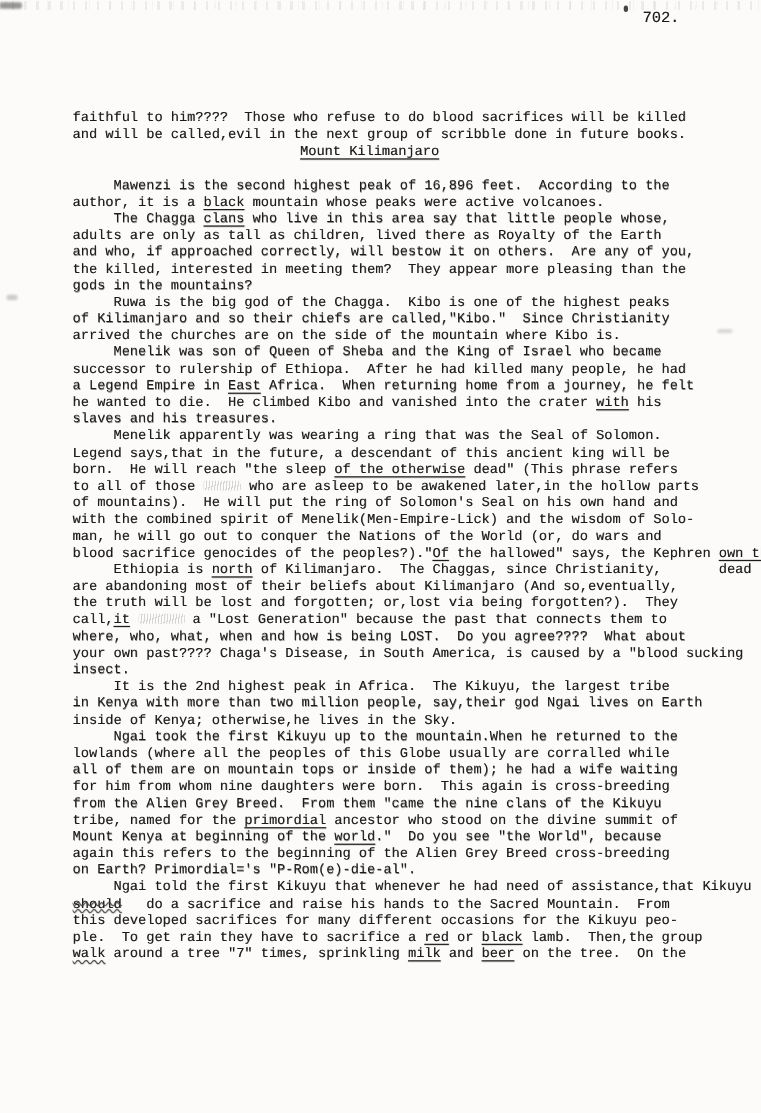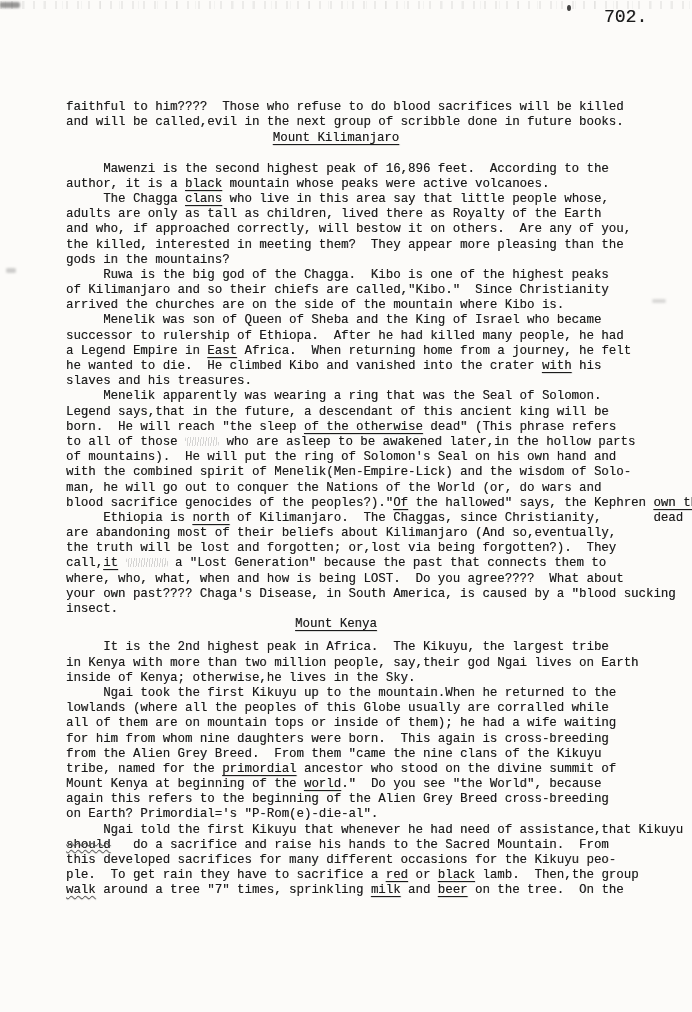--- a/index.html
+++ b/index.html
@@ -28,22 +28,22 @@
   }
   .left-margin-smudge {
     position:absolute; top:268px; left:6px; width:10px; height:5px;
     background:rgba(120,120,120,.35); filter:blur(1px); border-radius:2px;
   }
   .right-margin-smudge {
     position:absolute; top:299px; left:652px; width:14px; height:4px;
     background:rgba(140,140,140,.3); filter:blur(1px); border-radius:2px;
   }
   .page-number {
-    position:absolute; top:10px; left:604px;
-    font-size:18px; line-height:15px;
+    position:absolute; top:10px; left:584px;
+    font-size:14px; line-height:15px;
     text-shadow:.3px .3px .4px rgba(30,30,30,.55);
   }
   .doc {
     position:absolute; top:100px; left:66px; width:640px;
     font-size:12.4px; line-height:15.2px;
     text-shadow:.3px .3px .4px rgba(30,30,30,.5);
   }
   .para { margin:0; }
   .line { white-space:pre; height:15.2px; }
   .heading { width:540px; text-align:center; height:15.2px; white-space:pre; }
@@ -110,21 +110,20 @@
       </div>
       <div class="para" data-name="ethiopia-paragraph">
         <div class="line" data-name="text-line"><span data-name="text-run">     Ethiopia is </span><span class="u" data-name="underlined-text">north</span><span data-name="text-run"> of Kilimanjaro.  The Chaggas, since Christianity,</span><span data-name="margin-note">       dead</span></div>
         <div class="line" data-name="text-line"><span data-name="text-run">are abandoning most of their beliefs about Kilimanjaro (And so,eventually,</span></div>
         <div class="line" data-name="text-line"><span data-name="text-run">the truth will be lost and forgotten; or,lost via being forgotten?).  They</span></div>
         <div class="line" data-name="text-line"><span data-name="text-run">call,</span><span class="u" data-name="underlined-text">it</span><span data-name="text-run"> </span><span class="scribble" data-name="scribbled-out-word" style="width: 42px;"></span><span data-name="text-run"> a "Lost Generation" because the past that connects them to</span></div>
         <div class="line" data-name="text-line"><span data-name="text-run">where, who, what, when and how is being LOST.  Do you agree????  What about</span></div>
         <div class="line" data-name="text-line"><span data-name="text-run">your own past???? Chaga's Disease, in South America, is caused by a "blood sucking</span></div>
         <div class="line" data-name="text-line"><span data-name="text-run">insect.</span></div>
       </div>
-      <div class="heading" data-name="heading-mount-kenya"><span class="u" data-name="heading-text">Mount Kenya</span></div>
       <div class="para" data-name="mount-kenya-intro-paragraph">
         <div class="line" data-name="text-line"><span data-name="text-run">     It is the 2nd highest peak in Africa.  The Kikuyu, the largest tribe</span></div>
         <div class="line" data-name="text-line"><span data-name="text-run">in Kenya with more than two million people, say,their god Ngai lives on Earth</span></div>
         <div class="line" data-name="text-line"><span data-name="text-run">inside of Kenya; otherwise,he lives in the Sky.</span></div>
       </div>
       <div class="para" data-name="ngai-paragraph">
         <div class="line" data-name="text-line"><span data-name="text-run">     Ngai took the first Kikuyu up to the mountain.When he returned to the</span></div>
         <div class="line" data-name="text-line"><span data-name="text-run">lowlands (where all the peoples of this Globe usually are corralled while</span></div>
         <div class="line" data-name="text-line"><span data-name="text-run">all of them are on mountain tops or inside of them); he had a wife waiting</span></div>
         <div class="line" data-name="text-line"><span data-name="text-run">for him from whom nine daughters were born.  This again is cross-breeding</span></div>

